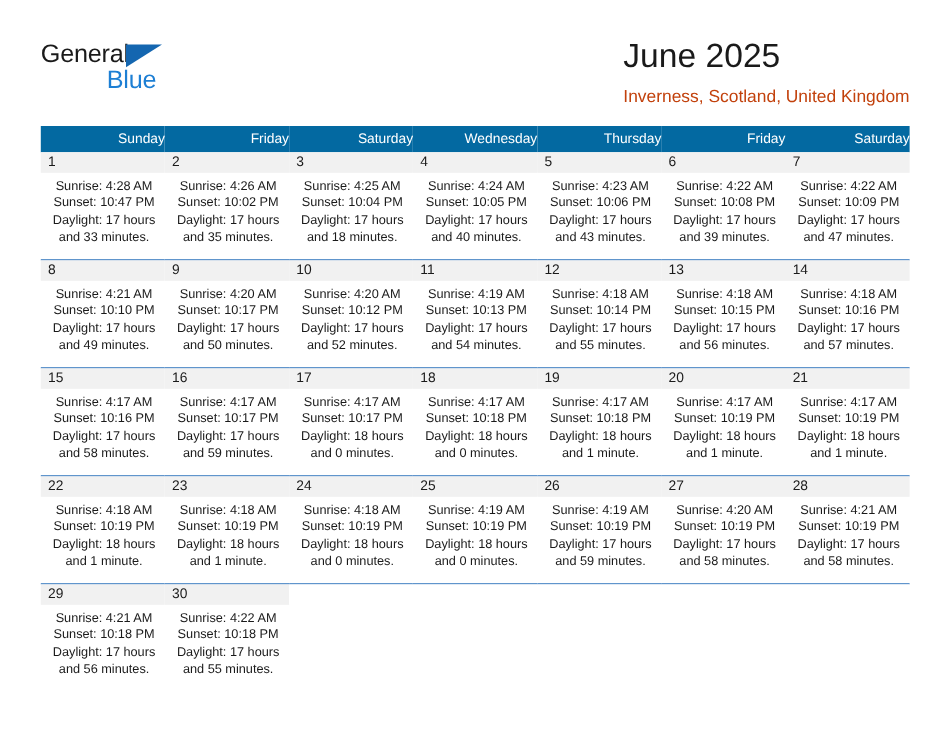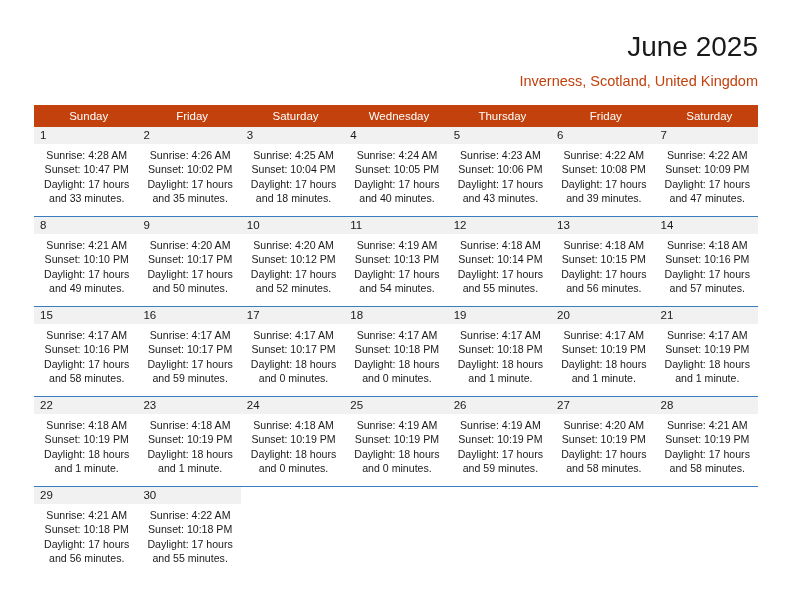--- a/index.html
+++ b/index.html
@@ -63,21 +63,21 @@
     font-size: 21px;
     letter-spacing: -0.2px;
     color: #1d7fd4;
     font-family: "Liberation Sans", sans-serif;
   }
 
   .title-block {
     position: absolute;
     right: 0;
     top: 0;
-    text-align: right;
+    text-align: left;
   }
   .month-title {
     font-size: 28px;
     color: #1a1a1a;
     line-height: 34px;
     white-space: nowrap;
   }
   .location {
     font-size: 14.5px;
     color: #c2410c;
@@ -91,25 +91,25 @@
     position: absolute;
     left: 34px;
     top: 105px;
     width: 724px;
     border-collapse: collapse;
     table-layout: fixed;
   }
   .calendar col { width: 103.43px; }
 
   .calendar thead th {
-    background: #c2410c;
+    background: #0369a1;
     color: #ffffff;
     font-size: 11.5px;
     font-weight: normal;
-    text-align: center;
+    text-align: right;
     padding: 5px 0 5px 6px;
     height: 12px;
     vertical-align: middle;
   }
 
   .calendar tbody tr {
     height: 89px;
   }
   .calendar tbody td {
     vertical-align: top;
@@ -147,20 +147,25 @@
   }
   .info div { white-space: nowrap; }
 </style>
 </head>
 <body>
 
 <div class="page">
 
   <div class="header">
 
+    <div class="logo">
+      <span class="logo-general">General</span>
+      <span class="logo-tri"></span>
+      <span class="logo-blue">Blue</span>
+    </div>
 
     <div class="title-block">
       <div class="month-title">June 2025</div>
       <div class="location">Inverness, Scotland, United Kingdom</div>
     </div>
 
   </div>
 
   <table class="calendar">
     <colgroup>

